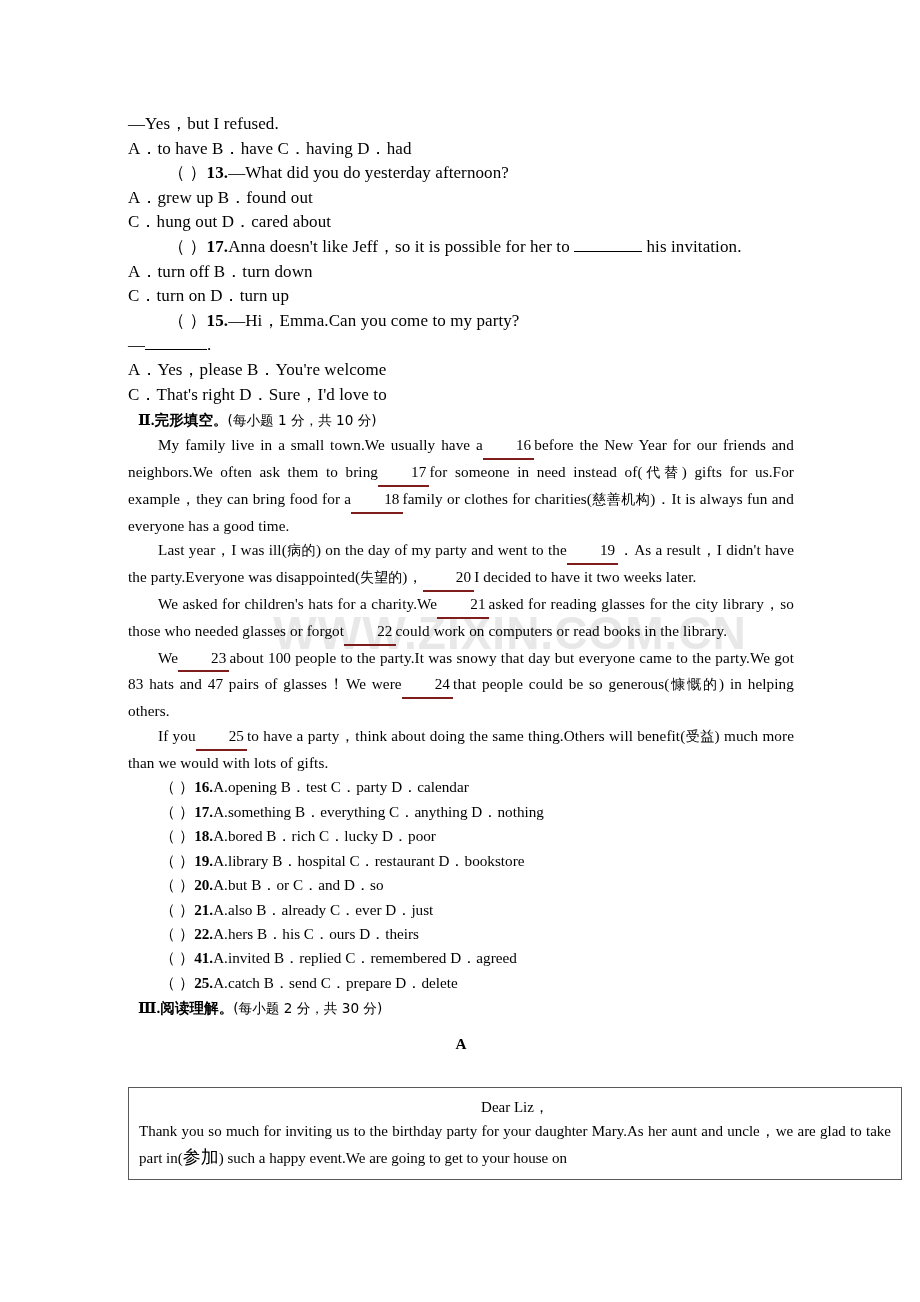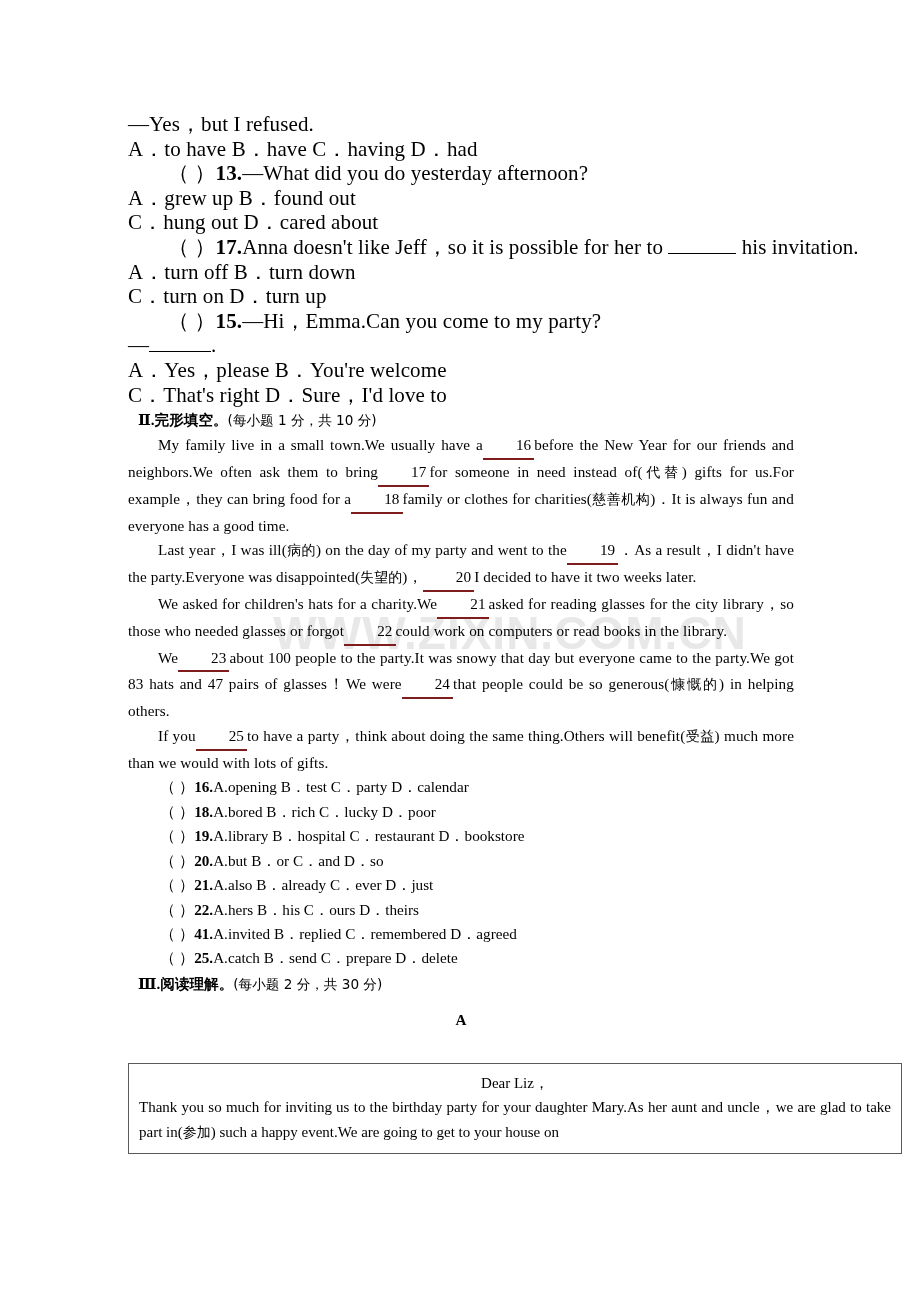--- a/index.html
+++ b/index.html
@@ -43,21 +43,21 @@
   .content {
     position: absolute;
     left: 128px;
     top: 112px;
     width: 666px;
     z-index: 2;
   }
 
   
   .line {
-    font-size: 21px;
+    font-size: 17px;
     line-height: 24.6px;
     white-space: nowrap;
     letter-spacing: 0.1px;
   }
   .line.indent {
     padding-left: 40px;
   }
 
   .bold {
     font-weight: bold;
@@ -144,21 +144,21 @@
   .passage-body {
     font-size: 15px;
     line-height: 25px;
     text-align: justify;
     text-justify: inter-word;
     text-indent: 0;
     margin: 0;
   }
   .passage-body .cn {
     font-family: "DejaVu Sans", "Liberation Sans", sans-serif;
-    font-size: 14px;
+    font-size: 18px;
   }
 </style>
 </head>
 <body>
 
 <div class="page">
 
   <div class="watermark">WWW.ZIXIN.COM.CN</div>
 
   <div class="content">
@@ -193,20 +193,21 @@
     <div id="cloze-paragraphs">
         <div class="para"><span>My family live in a small town.We usually have a</span><span class="numblank">16</span><span>before the New Year for our friends and neighbors.We often ask them to bring</span><span class="numblank">17</span><span>for someone in need instead of(</span><span class="cn">代替</span><span>) gifts for us.For example，they can bring food for a</span><span class="numblank">18</span><span>family or clothes for charities(</span><span class="cn">慈善机构</span><span>)．It is always fun and everyone has a good time.</span></div>
         <div class="para"><span>Last year，I was ill(</span><span class="cn">病的</span><span>) on the day of my party and went to the</span><span class="numblank">19</span><span>．As a result，I didn't have the party.Everyone was disappointed(</span><span class="cn">失望的</span><span>)，</span><span class="numblank">20</span><span>I decided to have it two weeks later.</span></div>
         <div class="para"><span>We asked for children's hats for a charity.We</span><span class="numblank">21</span><span>asked for reading glasses for the city library，so those who needed glasses or forgot</span><span class="numblank">22</span><span>could work on computers or read books in the library.</span></div>
         <div class="para"><span>We</span><span class="numblank">23</span><span>about 100 people to the party.It was snowy that day but everyone came to the party.We got 83 hats and 47 pairs of glasses！We were</span><span class="numblank">24</span><span>that people could be so generous(</span><span class="cn">慷慨的</span><span>) in helping others.</span></div>
         <div class="para"><span>If you</span><span class="numblank">25</span><span>to have a party，think about doing the same thing.Others will benefit(</span><span class="cn">受益</span><span>) much more than we would with lots of gifts.</span></div>
       </div>
 
     <div id="cloze-options">
         <div class="optrow"><span>（  ）</span><span class="bold">16.</span><span>A.opening  B．test  C．party  D．calendar</span></div>
+        <div class="optrow"><span>（  ）</span><span class="bold">17.</span><span>A.something  B．everything  C．anything  D．nothing</span></div>
         <div class="optrow"><span>（  ）</span><span class="bold">18.</span><span>A.bored  B．rich  C．lucky  D．poor</span></div>
         <div class="optrow"><span>（  ）</span><span class="bold">19.</span><span>A.library  B．hospital  C．restaurant  D．bookstore</span></div>
         <div class="optrow"><span>（  ）</span><span class="bold">20.</span><span>A.but  B．or  C．and  D．so</span></div>
         <div class="optrow"><span>（  ）</span><span class="bold">21.</span><span>A.also  B．already  C．ever  D．just</span></div>
         <div class="optrow"><span>（  ）</span><span class="bold">22.</span><span>A.hers  B．his  C．ours  D．theirs</span></div>
         <div class="optrow"><span>（  ）</span><span class="bold">41.</span><span>A.invited  B．replied  C．remembered  D．agreed</span></div>
         <div class="optrow"><span>（  ）</span><span class="bold">25.</span><span>A.catch  B．send  C．prepare  D．delete</span></div>
       </div>
 
     <div class="sec-head"><span>Ⅲ.</span><span class="cn">阅读理解。</span><span class="score">(每小题 2 分，共 30 分)</span></div>

